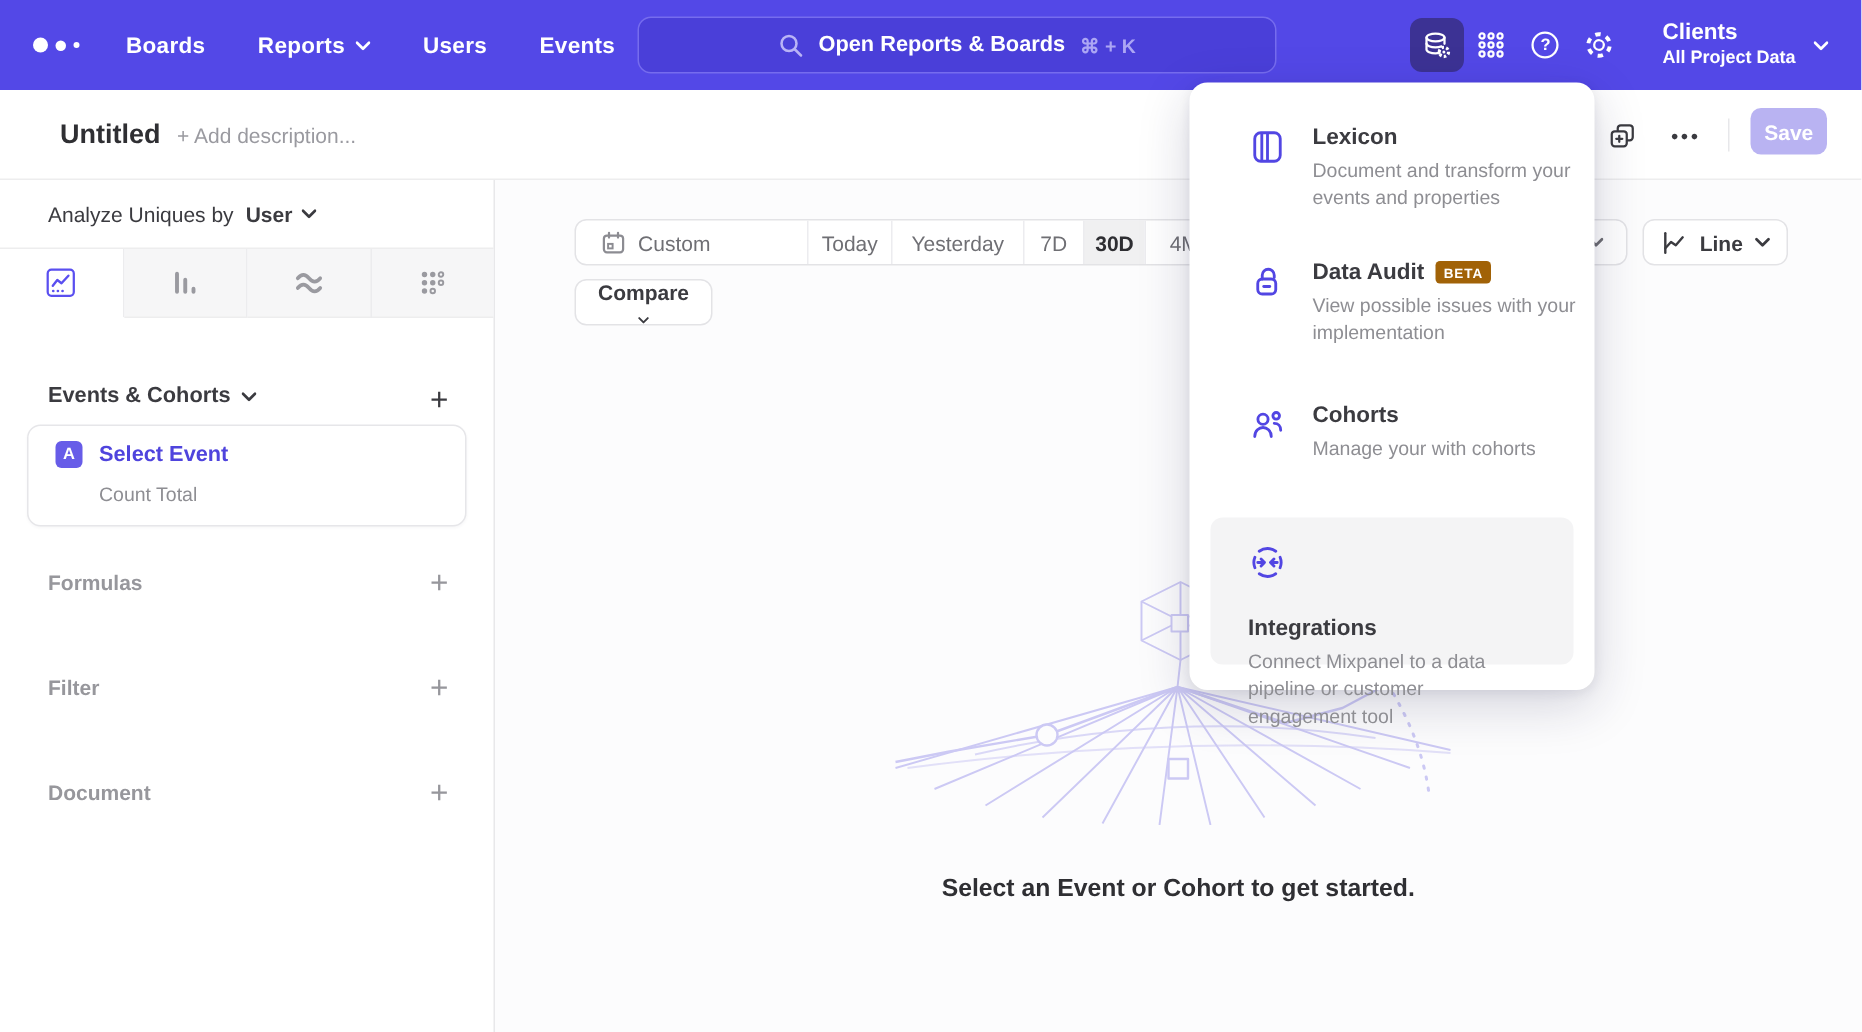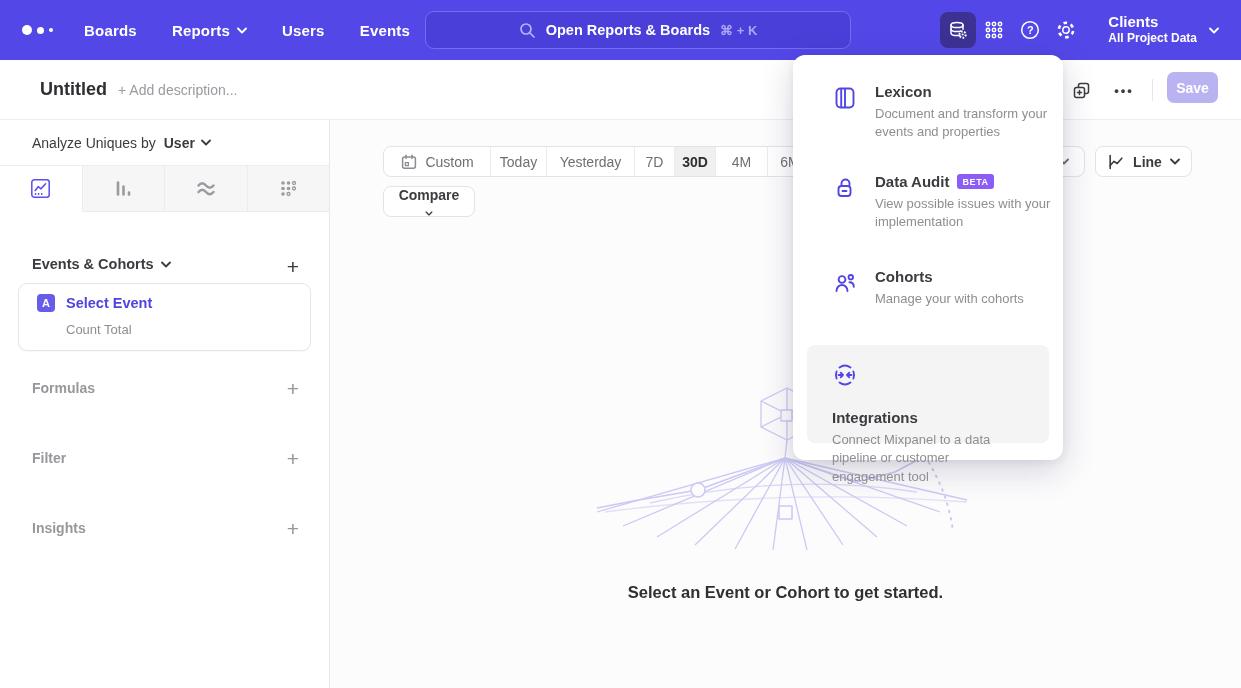--- a/index.html
+++ b/index.html
@@ -71,21 +71,21 @@
   .es-links { position:absolute; left:0; top:492px; width:100%; text-align:center; font-size:14px; color:#9a9aa0; }
   .es-links a { color:#4d42d9; font-weight:700; text-decoration:none; cursor:pointer; }
 
   
   .panel { position:absolute; left:793px; top:55px; width:270px; height:405px; background:#fff; border-radius:12px; box-shadow:0 10px 34px rgba(25,25,70,.18), 0 2px 8px rgba(25,25,70,.08); z-index:60; }
   .menu-item { position:absolute; left:14px; width:242px; display:flex; padding-left:25px; gap:17px; cursor:pointer; border-radius:8px; }
   .menu-item.hoverbg { background:#f4f4f5; }
   .mi-icon { width:26px; flex:0 0 26px; color:#5246e3; padding-top:2px; }
   .mi-title { font-size:15px; font-weight:700; color:#3b3b40; margin-bottom:5px; display:flex; align-items:center; gap:8px; }
   .mi-desc { font-size:13px; color:#8e8e93; line-height:1.42; width:178px; }
-  .beta { background:#8b5cf6; color:#fff; font-size:9px; font-weight:700; letter-spacing:.6px; padding:2.5px 5px; border-radius:3px; }
+  .beta { background:#a16207; color:#fff; font-size:9px; font-weight:700; letter-spacing:.6px; padding:2.5px 5px; border-radius:3px; }
 
   svg.sicon { display:block; }
   svg.sicon * { vector-effect:non-scaling-stroke; }
 </style>
 </head>
 <body>
 
 <div id="app">
 
   <header class="topnav">
@@ -264,37 +264,37 @@
 
     <div class="srow" style="top:254px;">
       <span class="lbl">Formulas</span>
       <span class="plus gray">+</span>
     </div>
     <div class="srow" style="top:324px;">
       <span class="lbl">Filter</span>
       <span class="plus gray">+</span>
     </div>
     <div class="srow" style="top:394px;">
-      <span class="lbl">Insights</span>
+      <span class="lbl">Document</span>
       <span class="plus gray">+</span>
     </div>
   </aside>
 
   <main class="main">
     <div class="dateseg">
       <span class="dseg" style="width:106px;">
         <svg width="18" height="18" viewBox="0 0 18 18">
           <rect x="2.6" y="4" width="12.8" height="11.2" rx="2" fill="none" stroke="#8c8c92" stroke-width="1.5"></rect>
           <line x1="6" y1="2.2" x2="6" y2="5.4" stroke="#8c8c92" stroke-width="1.5" stroke-linecap="round"></line>
           <line x1="12" y1="2.2" x2="12" y2="5.4" stroke="#8c8c92" stroke-width="1.5" stroke-linecap="round"></line>
           <rect x="5.4" y="9.6" width="3" height="3" fill="none" stroke="#8c8c92" stroke-width="1.3"></rect>
         </svg>
         <span>Custom</span>
       </span>
-      <span class="dseg" style="width:56px;">
+      <span class="dseg" style="width:56px;margin-left:48px;">
           <span>Today</span>
         </span>
       <span class="dseg" style="width:88px;">
           <span>Yesterday</span>
         </span>
       <span class="dseg" style="width:40px;">
           <span>7D</span>
         </span>
       <span class="dseg sel" style="width:41px;">
           <span>30D</span>

